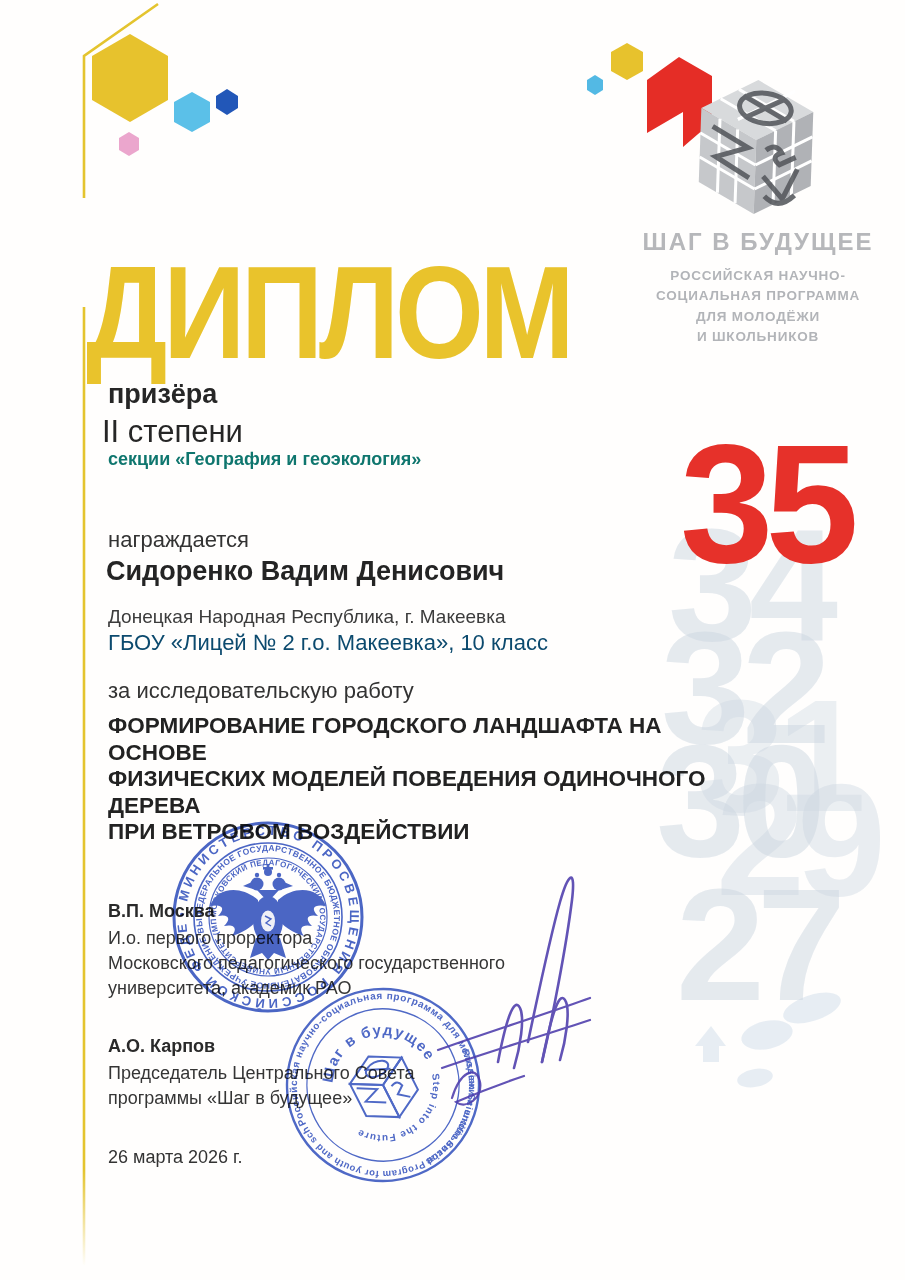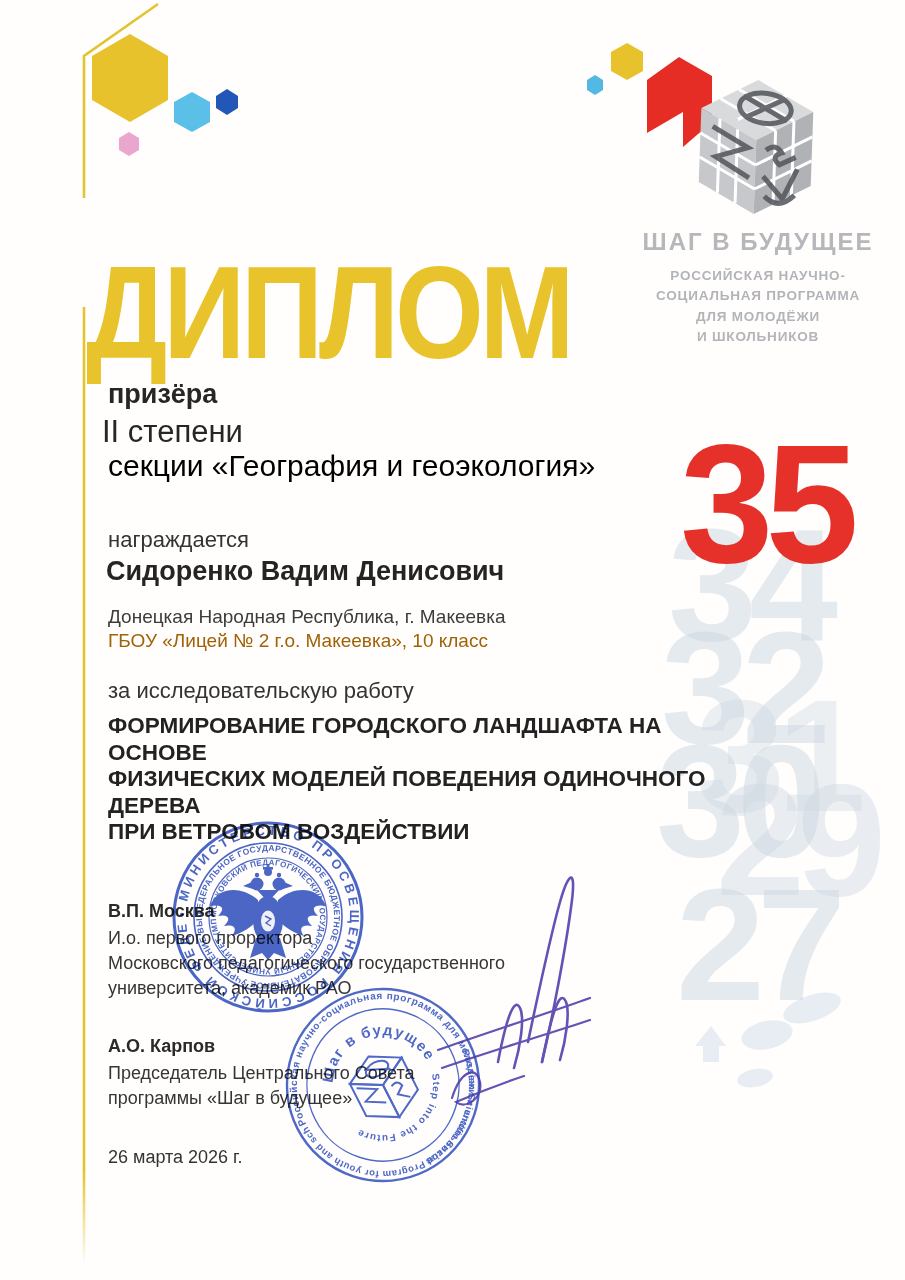--- a/index.html
+++ b/index.html
@@ -14,25 +14,25 @@
 
   
   .forum-header{left:108px;top:192px;font-size:20px;font-weight:bold;line-height:1.42;color:#1e1e1e;}
   .diploma-title{
     left:86px;top:246px;font-size:136px;font-weight:bold;line-height:1;
     color:#e9c32c;letter-spacing:-5px;transform:scaleX(.84) scaleY(.97);transform-origin:left top;
   }
 
   .recipient-type{left:108px;top:379px;font-size:27px;font-weight:bold;}
   .degree{left:102px;top:414px;font-size:31px;font-weight:normal;}
-  .section{left:108px;top:449px;font-size:30px;color:#000000;}
+  .section{left:108px;top:449px;font-size:18px;color:#0f766e;font-weight:bold;}
   .awarded{left:108px;top:527px;font-size:22px;color:#333;}
   .name{left:106px;top:556px;font-size:27px;font-weight:bold;color:#242424;}
   .region{left:108px;top:606px;font-size:19px;color:#3c3c3c;}
-  .school{left:108px;top:630px;font-size:19px;color:#a16207;}
+  .school{left:108px;top:630px;font-size:22px;color:#0c4a6e;}
   .work-label{left:108px;top:678px;font-size:22px;color:#333;}
   .work-title{left:108px;top:713px;width:600px;font-size:22.5px;font-weight:bold;line-height:1.18;color:#222;}
 
   .sig-name{font-size:18px;font-weight:bold;color:#2a2a2a;}
   .sig-title{font-size:18px;line-height:1.4;color:#353535;}
   .sig1-name{left:108px;top:901px;}
   .sig1-title{left:108px;top:926px;}
   .sig2-name{left:108px;top:1036px;}
   .sig2-title{left:108px;top:1061px;}
   .issue-date{left:108px;top:1147px;font-size:18px;color:#333;}

